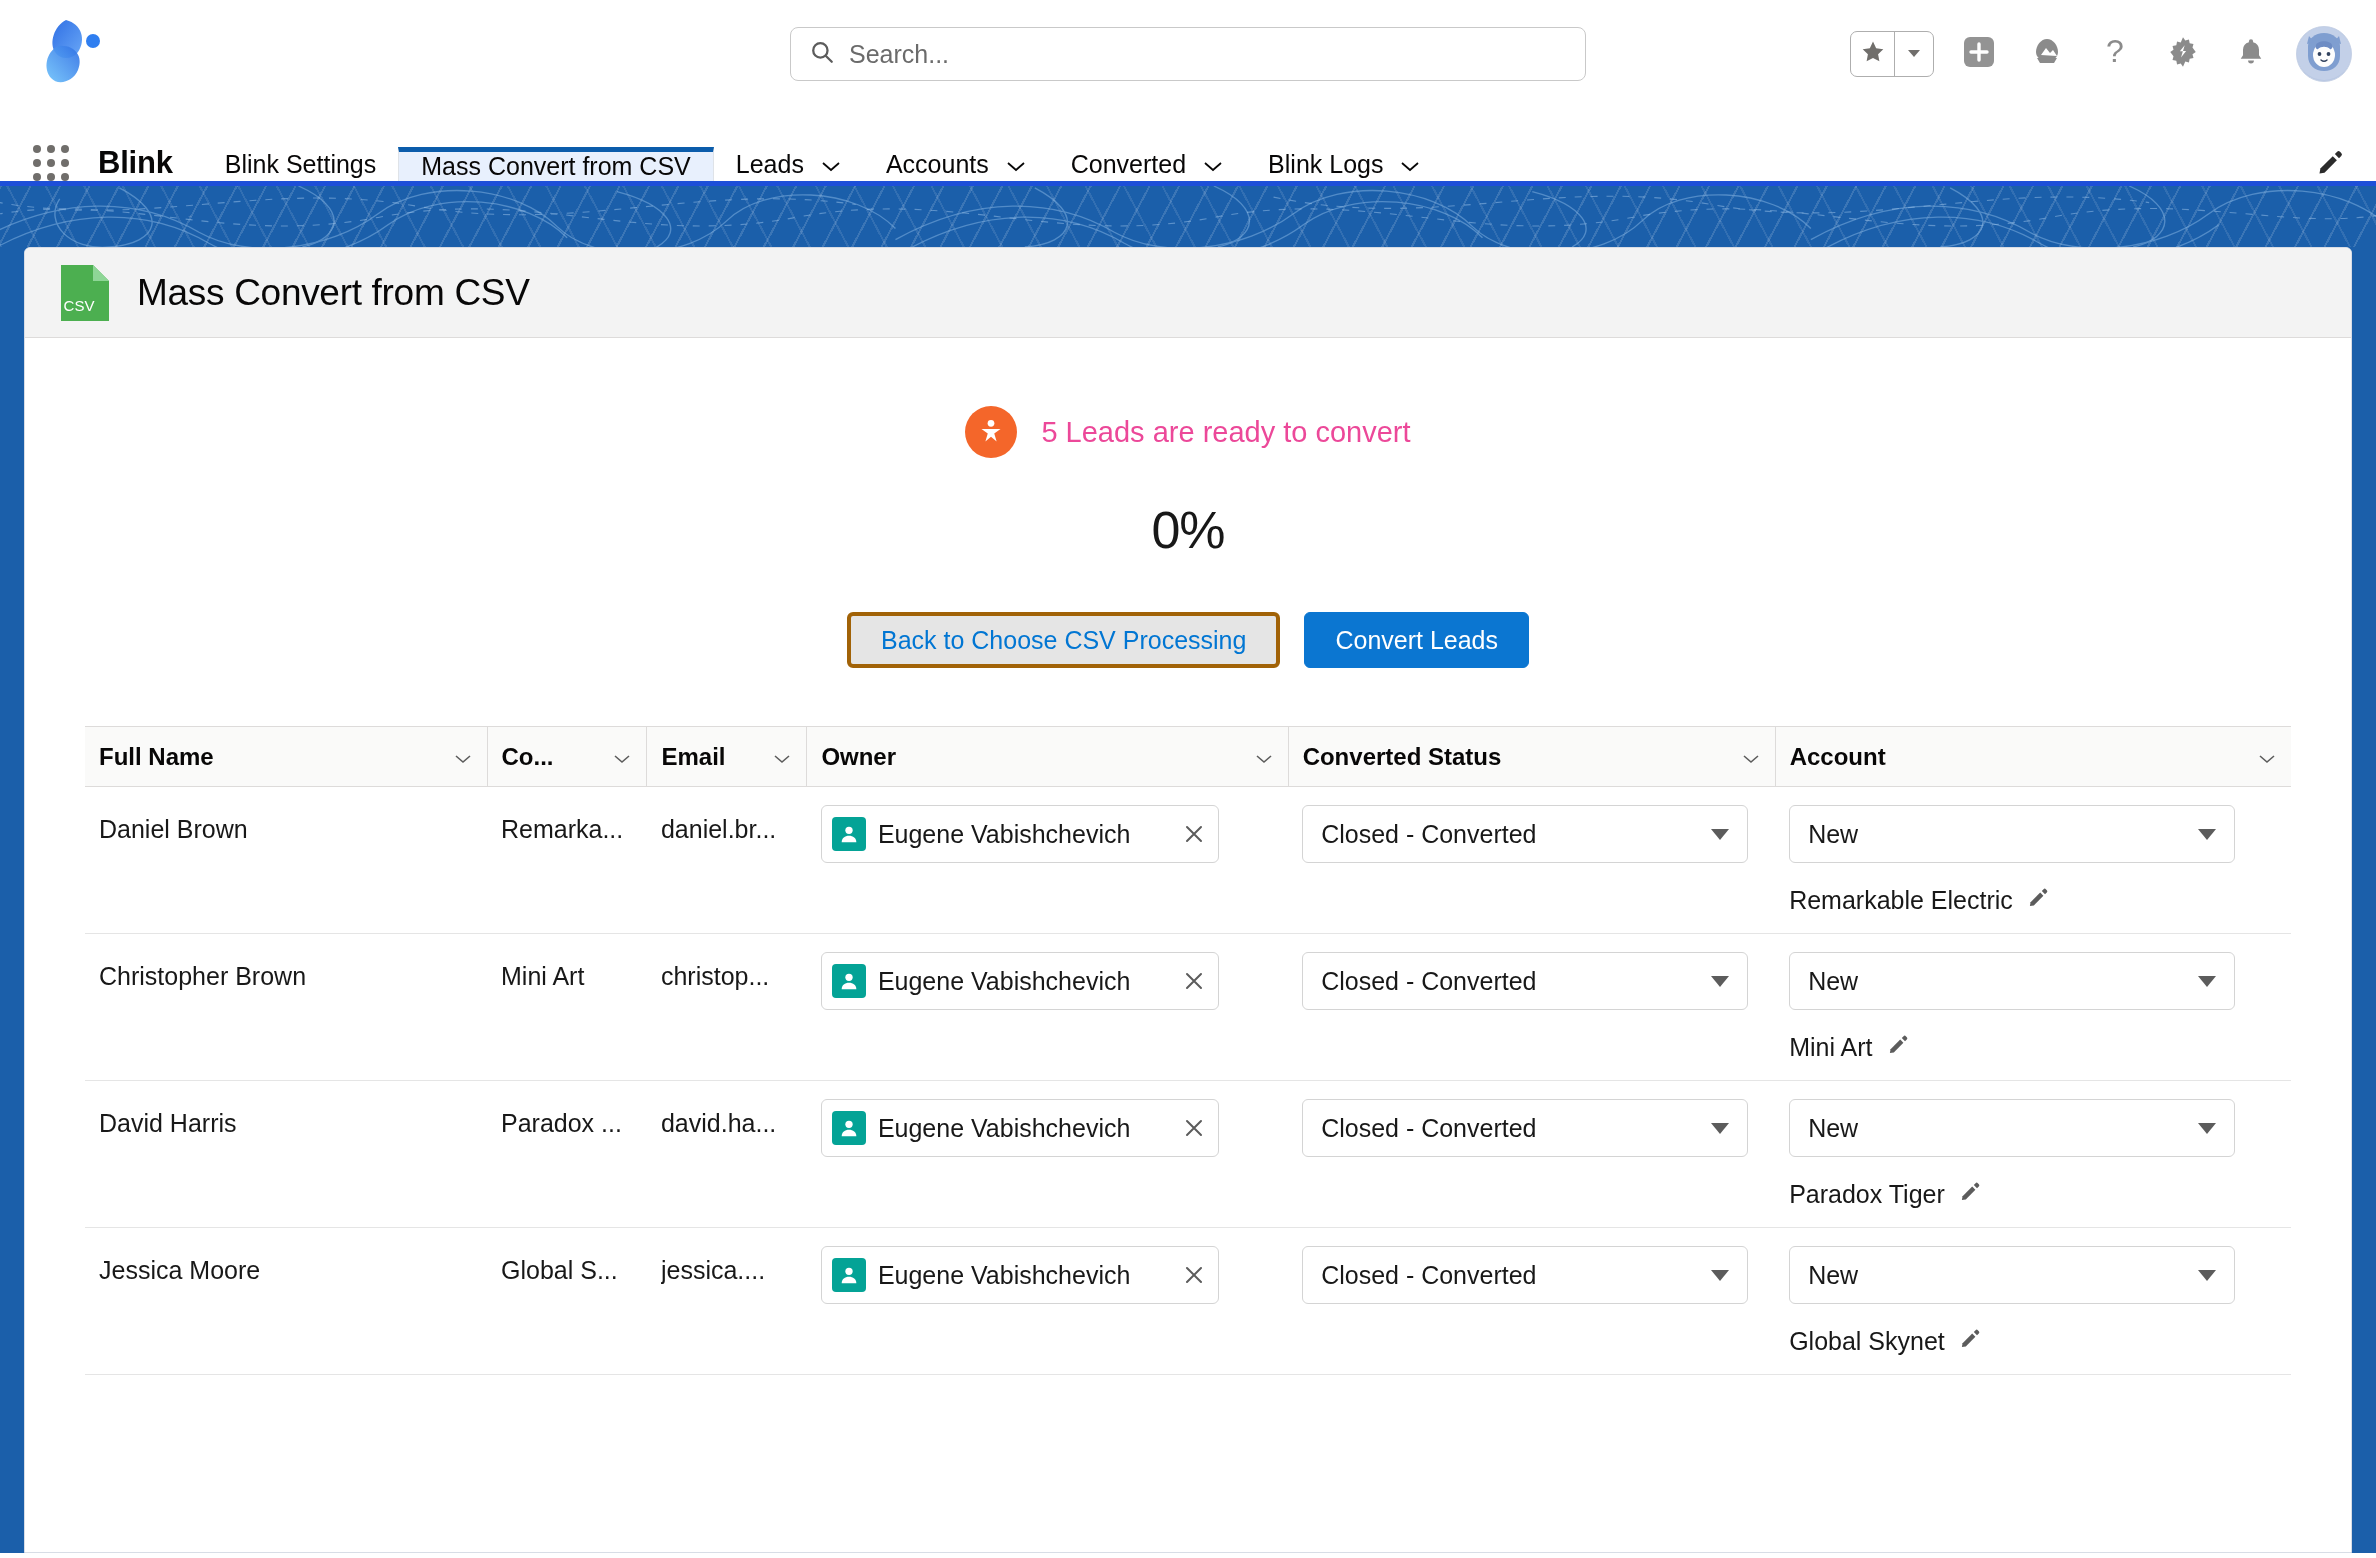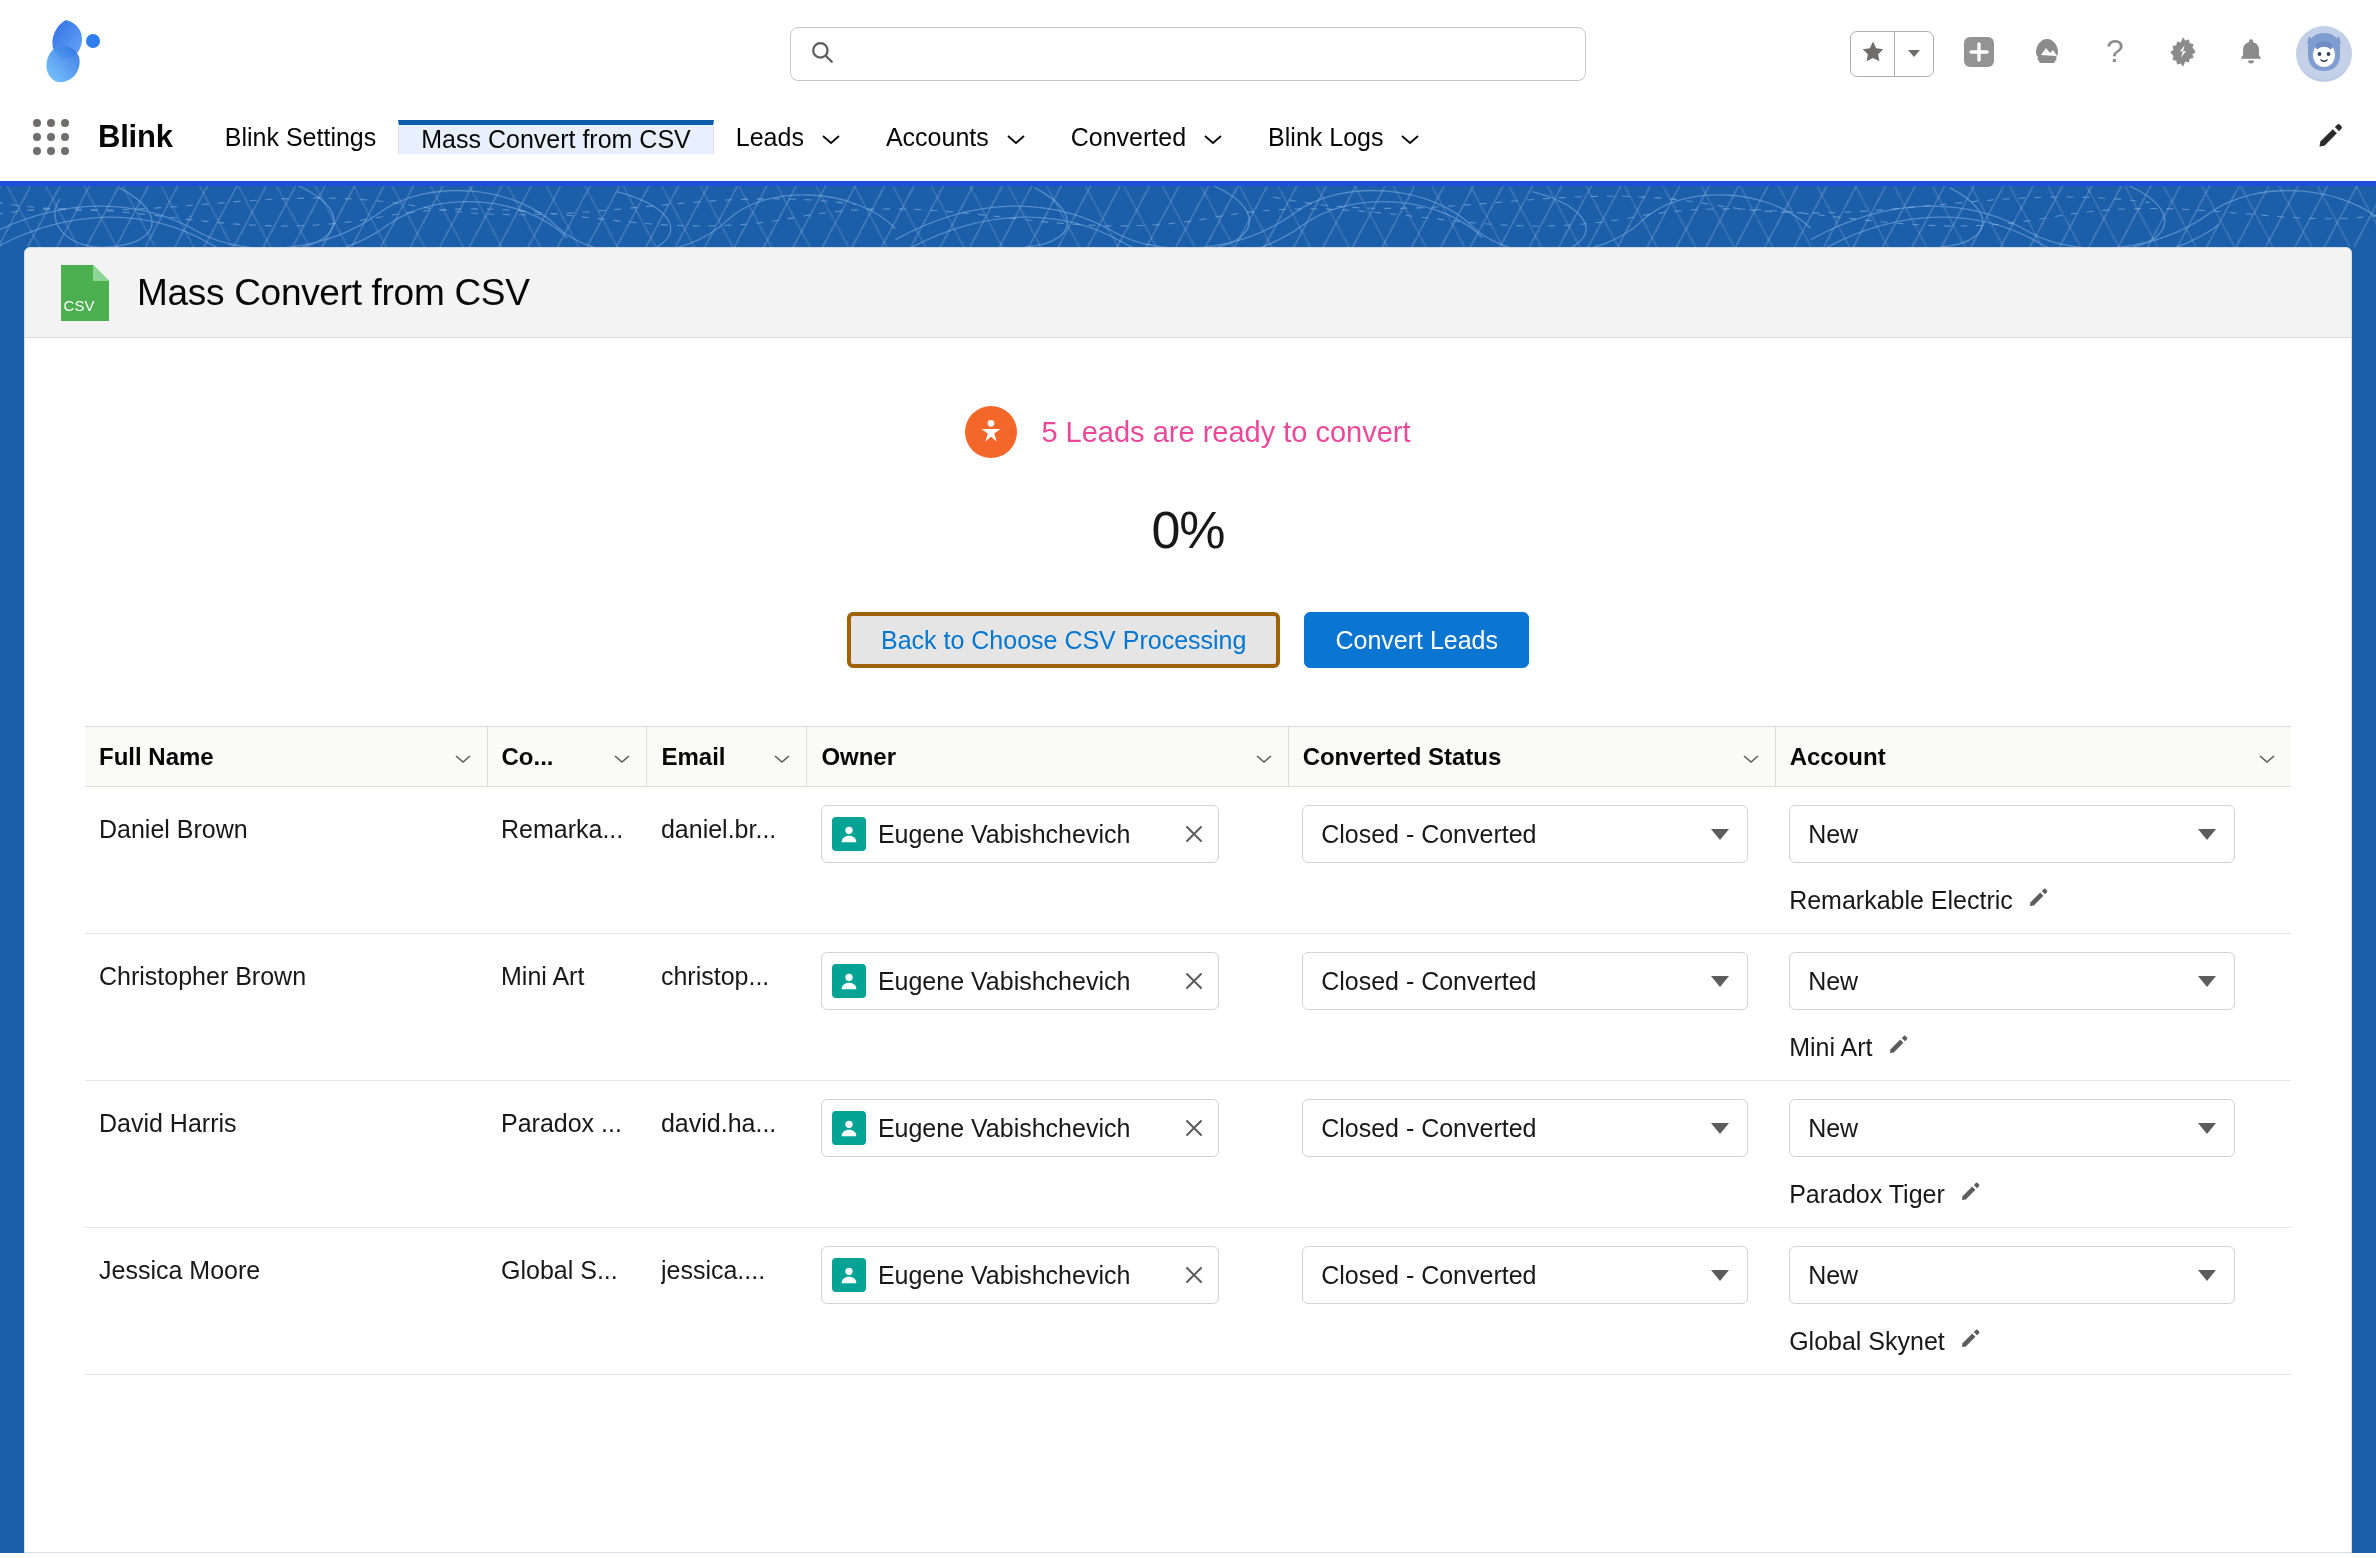--- a/index.html
+++ b/index.html
@@ -92,22 +92,22 @@
     background: #b9c8e3;
     display: flex; align-items: center; justify-content: center;
     border: 1px solid #c7d2e6;
   }
 
   
   .nav-bar {
     height: 72px;
     background: #ffffff;
     display: flex;
-    align-items: center;
-    padding: 0 24px 16px 22px;
+    align-items: flex-end;
+    padding: 0 24px 0 22px;
     position: relative;
   }
   .waffle {
     width: 58px;
     display: flex; align-items: center; justify-content: center;
     flex: 0 0 auto;
   }
   .waffle-grid {
     display: grid;
     grid-template-columns: repeat(3, 8px);
@@ -382,20 +382,21 @@
   </div>
 
   <div class="search-wrap">
     <div class="search-box">
       <span>
         <svg width="26" height="26" viewBox="0 0 24 24" fill="none" stroke="#5c5c5c" stroke-width="2.1">
           <circle cx="10.5" cy="10.5" r="6.6"></circle>
             <line x1="15.4" y1="15.4" x2="21" y2="21" stroke-linecap="round"></line>
         </svg>
       </span>
+      <input type="text" placeholder="Search..." style="">
     </div>
   </div>
 
   <div class="header-actions">
 
     <div class="fav-group">
       <div class="fav-btn">
         <span>
           <svg width="26" height="26" viewBox="0 0 24 24" fill="#706e6b">
             <path d="M12 2.4l2.9 6.1 6.6.9-4.8 4.6 1.2 6.6L12 17.5 6.1 20.6l1.2-6.6L2.5 9.4l6.6-.9z"></path>

